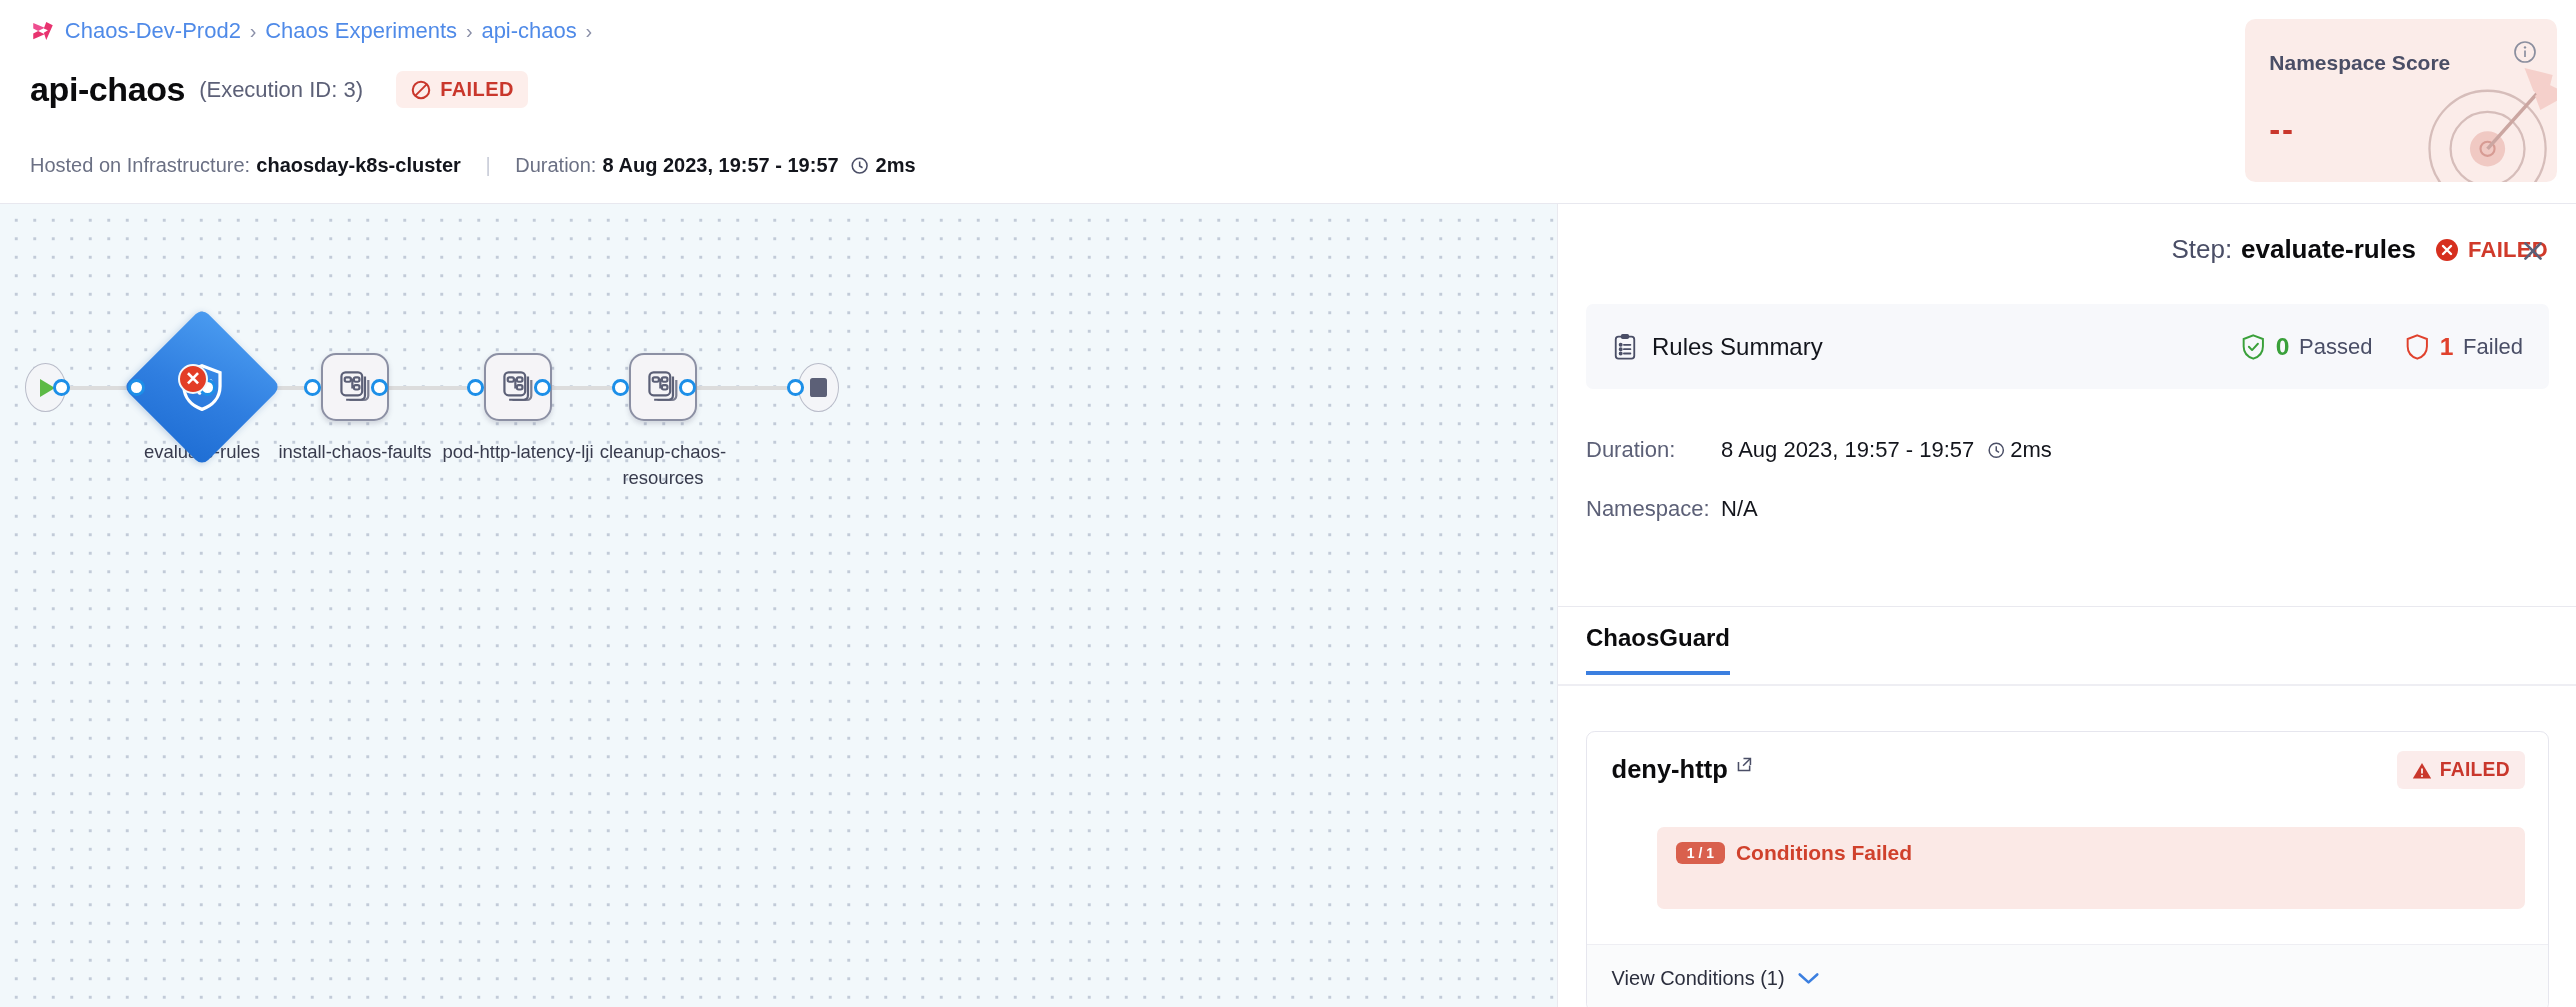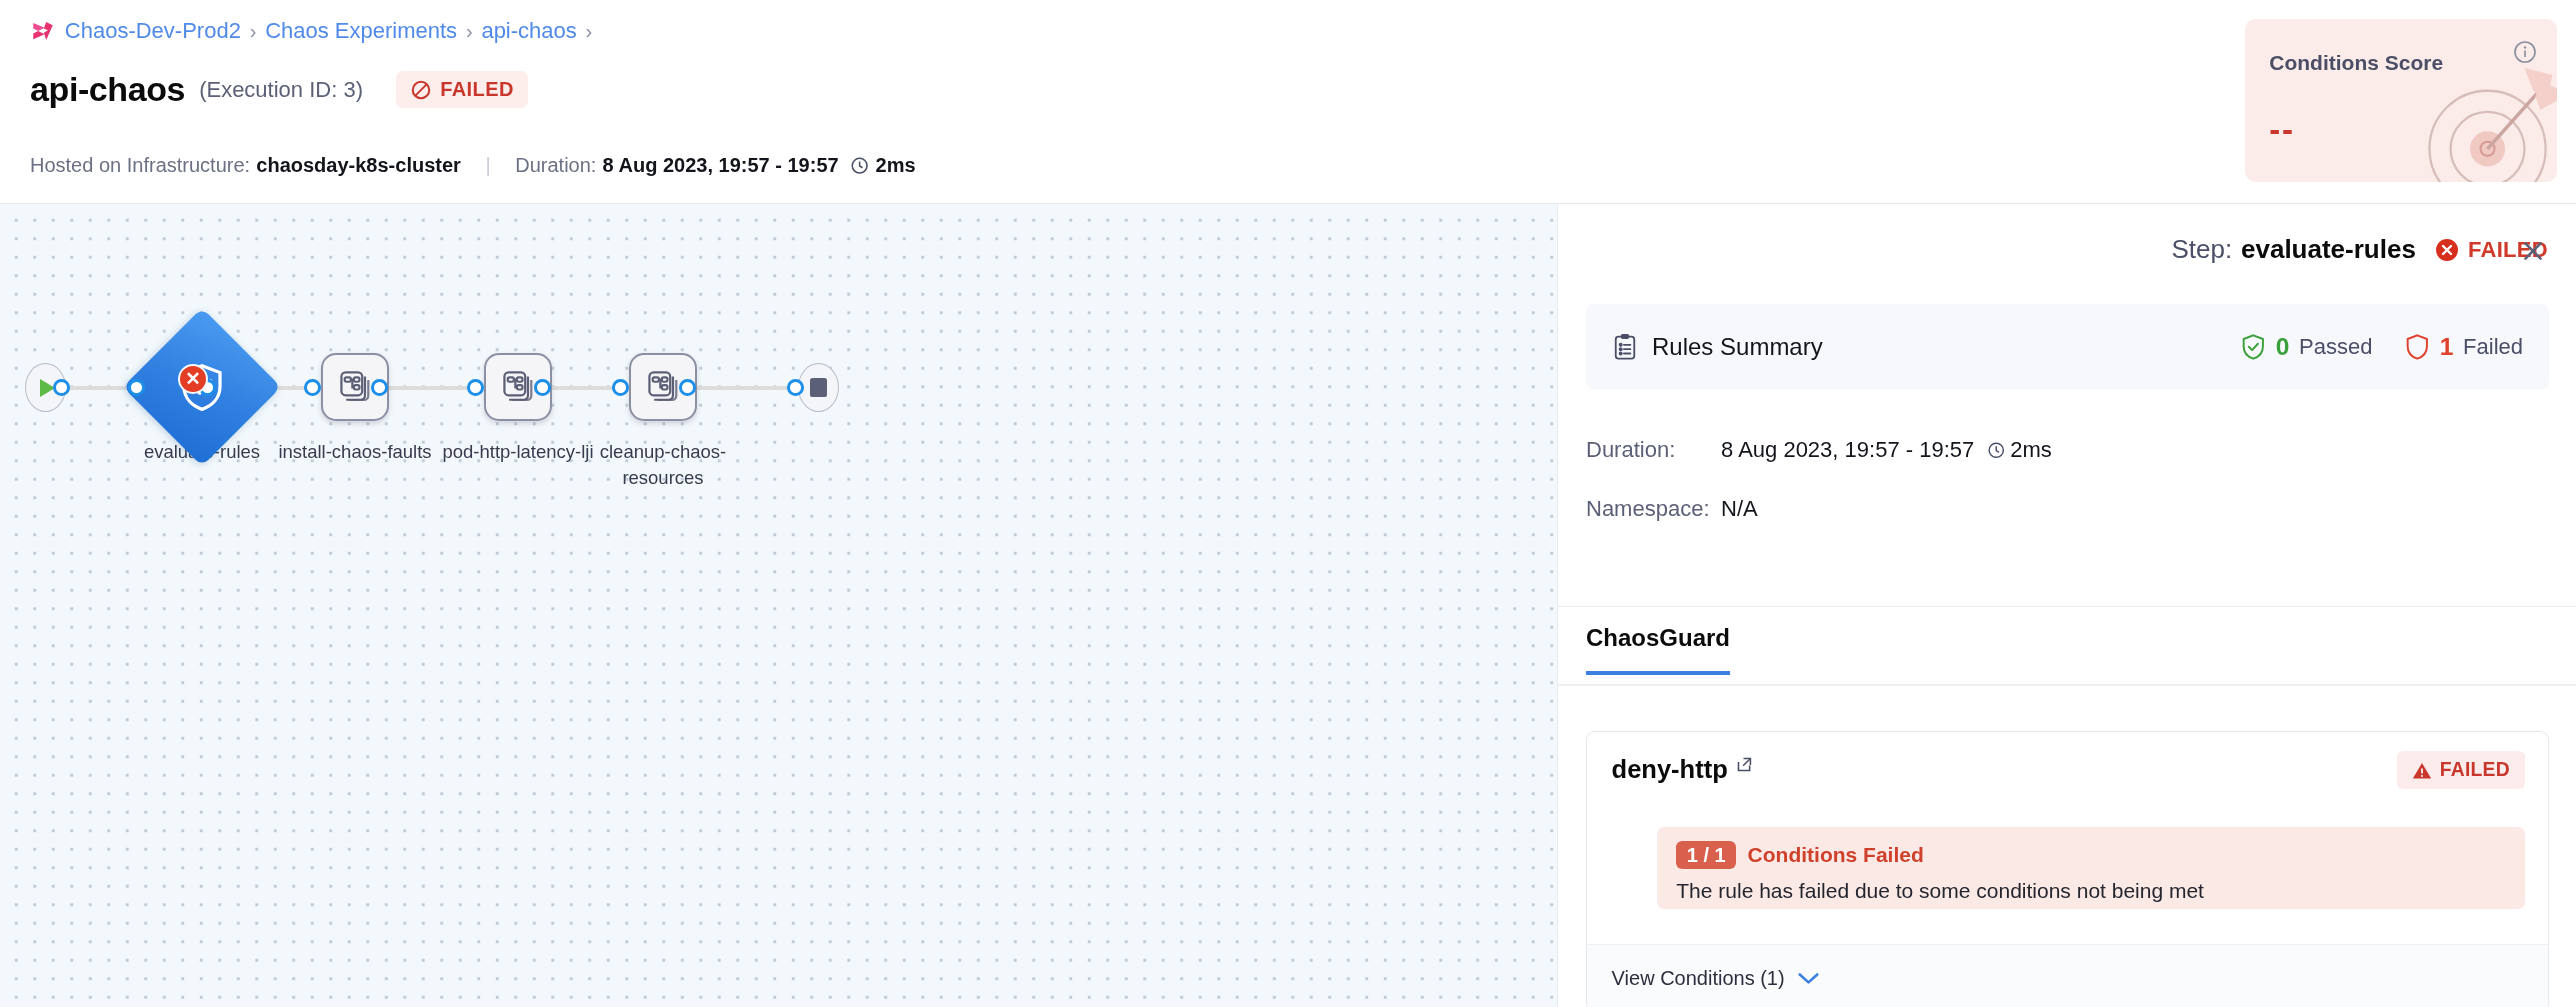--- a/index.html
+++ b/index.html
@@ -187,21 +187,21 @@
   }
   .warn-icon { width: 20px; height: 19.3px; display:block; }
 
   .cond-box {
     position:absolute; left: 70px; top: 95px; width: 868px; height: 82px;
     background:#fbe9e6; border-radius: 7px; padding: 14px 19.3px;
   }
   .cond-head { display:flex; align-items:center; gap: 11.4px; }
   .cond-badge {
     background:#d9604d; color:#fff; border-radius: 6.2px; padding: 2.6px 10.5px;
-    font-size: 20px; font-weight: 700;
+    font-size: 14px; font-weight: 700;
   }
   .cond-title { color:#d0412c; font-size: 21px; font-weight: 600; }
   .cond-desc { margin-top: 9.7px; font-size: 21px; color: #24262f; }
 
   .view-cond {
     position: absolute; left: 0; bottom: 0; width: 100%; height: 67px;
     border-top: 0.9px solid #eeeef3; background:#fafbfc;
     display:flex; align-items:center; padding-left: 24.6px; gap: 12.3px;
     border-radius: 0 0 8.8px 8.8px; cursor:pointer;
   }
@@ -263,21 +263,21 @@
     <div class="resilience-card">
       <svg class="rc-art" viewBox="0 0 200 200">
         <circle cx="108" cy="118" r="66" fill="none" stroke="#cfb5b2" stroke-width="2.6"></circle>
         <circle cx="108" cy="118" r="42" fill="none" stroke="#cfb5b2" stroke-width="2.6"></circle>
         <circle cx="108" cy="118" r="20" fill="#eec3bd"></circle>
         <circle cx="108" cy="118" r="8" fill="none" stroke="#d08d84" stroke-width="2.4"></circle>
         <path d="M108 118 L176 42" stroke="#c29a95" stroke-width="4"></path>
         <path d="M150 26 L182 34 L174 66 L160 52 Z" fill="#f4ccc6"></path>
         <path d="M176 44 L200 56 L168 74 L162 58 Z" fill="#f4ccc6"></path>
       </svg>
-      <span class="rc-title">Conditions Score</span>
+      <span class="rc-title">Namespace Score</span>
       <span class="rc-value">--</span>
       <span>
         <svg class="rc-info" viewBox="0 0 24 24" fill="none" stroke="#8b8f9f" stroke-width="1.7">
           <circle cx="12" cy="12" r="10"></circle>
             <line x1="12" y1="10.6" x2="12" y2="17"></line>
             <circle cx="12" cy="7.4" r="1.2" fill="#8b8f9f" stroke="none"></circle>
         </svg>
       </span>
     </div>
   </div>
@@ -456,21 +456,20 @@
           <circle cx="12" cy="17.3" r="1.2" fill="#fff"></circle>
         </svg>
         <span>FAILED</span>
       </span>
 
       <div class="cond-box">
         <div class="cond-head">
           <span class="cond-badge">1 / 1</span>
           <span class="cond-title">Conditions Failed</span>
         </div>
-        <div class="cond-desc">The rule has failed due to some conditions not being met</div>
       </div>
 
       <div class="view-cond">
         <span class="view-cond-label">View Conditions (1)</span>
         <svg class="chev" viewBox="0 0 26 16" fill="none" stroke="#3b7fe0" stroke-width="3" stroke-linecap="round" stroke-linejoin="round">
           <path d="M3 4 L13 13 L23 4"></path>
         </svg>
       </div>
     </div>
 

